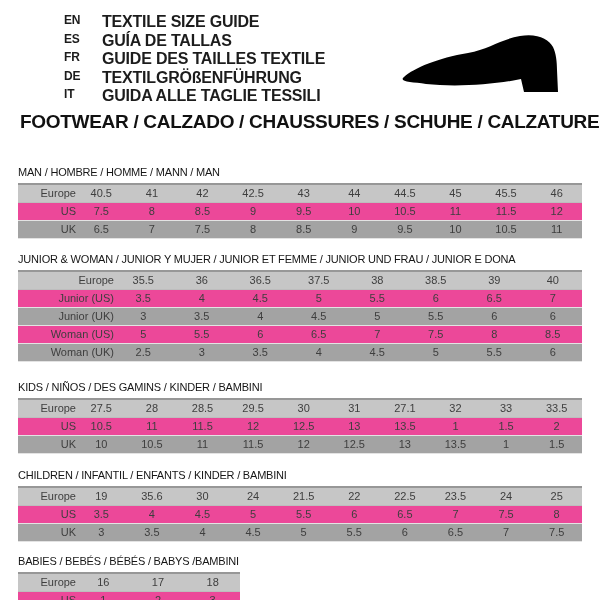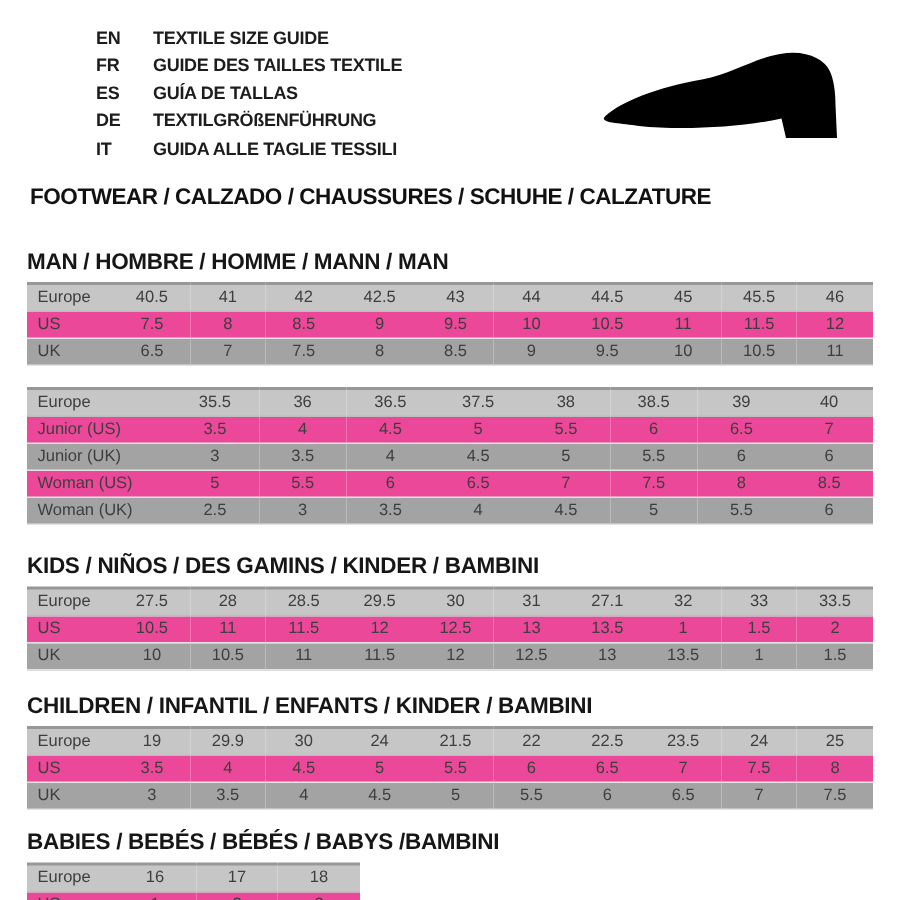--- a/index.html
+++ b/index.html
@@ -7,87 +7,86 @@
   body {
     width: 600px; height: 600px;
     font-family: "Liberation Sans", sans-serif;
     color: #1c1c1c;
     overflow: hidden;
   }
   .page { position: relative; width: 600px; height: 600px; background: #fff; }
 
   
   .lang-block { position: absolute; top: 13px; left: 22px; }
-  .lang-row { display: flex; height: 18.5px; align-items: flex-end; padding-left: 42px; }
+  .lang-row { display: flex; height: 18.5px; align-items: flex-start; padding-left: 42px; }
   .lang-code {
     width: 38px; font-weight: 700; font-size: 12px; letter-spacing: -0.2px;
   }
-  .lang-label { font-weight: 700; font-size: 12px; letter-spacing: -0.2px; }
+  .lang-label { font-weight: 700; font-size: 16px; letter-spacing: -0.2px; }
 
   .category-title {
     position: absolute; top: 111px; left: 20px;
-    font-weight: 700; font-size: 15px; letter-spacing: -0.3px;
+    font-weight: 700; font-size: 19px; letter-spacing: -0.3px;
     color: #111;
-    margin-top: 12px;
   }
 
   
   .shoe { position: absolute; top: 28px; left: 396px; width: 186px; height: 72px; }
   .shoe svg { display: block; width: 100%; height: 100%; }
 
   
   .tables { position: absolute; top: 166px; left: 18px; width: 564px; }
   .size-section { margin-top: 14px; }
   .size-section:first-child { margin-top: 0; }
   .sec-2 { margin-top: 19px; }
   .sec-3 { margin-top: 15px; }
   .sec-4 { margin-top: 13px; }
 
   .section-title {
-    font-weight: 700; font-size: 15px; letter-spacing: -0.2px;
+    font-weight: 400; font-size: 11px; letter-spacing: -0.2px;
     color: #161616; margin-bottom: 5px;
   }
 
   table.size-table {
     border-collapse: collapse; table-layout: fixed;
     width: 100%;
     border-top: 2px solid #979797;
     font-size: 11px; color: #3e3e3e;
   }
   .sec-4 table.size-table { width: 222px; }
   table.size-table td {
     height: 17px; text-align: center; vertical-align: middle;
     padding: 0; line-height: 17px;
     border-bottom: 1px solid #e3e3e3;
   }
   table.size-table td.label {
-    text-align: left; padding-left: 7px; width: 58px;
+    text-align: right; padding-left: 7px; width: 58px;
   }
   .sec-1 table.size-table td.label { width: 96px; }
   tr.row-head td { background: #c6c6c6; border-bottom: 1px solid #bdbdbd; }
   tr.row-white td { background: #ec4899; }
   tr.row-light td { background: #a3a3a3; }
 </style>
 </head>
 <body>
 
 <div class="page">
 
   <div class="lang-block">
     <div class="lang-row">
       <span class="lang-code">EN</span>
       <span class="lang-label">TEXTILE SIZE GUIDE</span>
     </div>
     <div class="lang-row">
+      <span class="lang-code">ES</span>
+      <span class="lang-label">GUÍA DE TALLAS</span>
+    </div>
+    <div class="lang-row">
       <span class="lang-code">FR</span>
       <span class="lang-label">GUIDE DES TAILLES TEXTILE</span>
-    </div>
-    <div class="lang-row">
-      <span class="lang-code">ES</span>
-      <span class="lang-label">GUÍA DE TALLAS</span>
     </div>
     <div class="lang-row">
       <span class="lang-code">DE</span>
       <span class="lang-label">TEXTILGRÖßENFÜHRUNG</span>
     </div>
     <div class="lang-row">
       <span class="lang-code">IT</span>
       <span class="lang-label">GUIDA ALLE TAGLIE TESSILI</span>
     </div>
   </div>
@@ -150,20 +149,21 @@
               <td>9</td>
               <td>9.5</td>
               <td>10</td>
               <td>10.5</td>
               <td>11</td>
             </tr>
           </tbody>
         </table>
     </section>
     <section class="size-section sec-1">
+      <div class="section-title">JUNIOR &amp; WOMAN / JUNIOR Y MUJER / JUNIOR ET FEMME / JUNIOR UND FRAU / JUNIOR E DONA</div>
       <table class="size-table">
           <tbody>
             <tr class="row-head">
               <td class="label">Europe</td>
               <td>35.5</td>
               <td>36</td>
               <td>36.5</td>
               <td>37.5</td>
               <td>38</td>
               <td>38.5</td>
@@ -263,21 +263,21 @@
           </tbody>
         </table>
     </section>
     <section class="size-section sec-3">
       <div class="section-title">CHILDREN / INFANTIL / ENFANTS / KINDER / BAMBINI</div>
       <table class="size-table">
           <tbody>
             <tr class="row-head">
               <td class="label">Europe</td>
               <td>19</td>
-              <td>29.9</td>
+              <td>35.6</td>
               <td>30</td>
               <td>24</td>
               <td>21.5</td>
               <td>22</td>
               <td>22.5</td>
               <td>23.5</td>
               <td>24</td>
               <td>25</td>
             </tr>
             <tr class="row-white">

